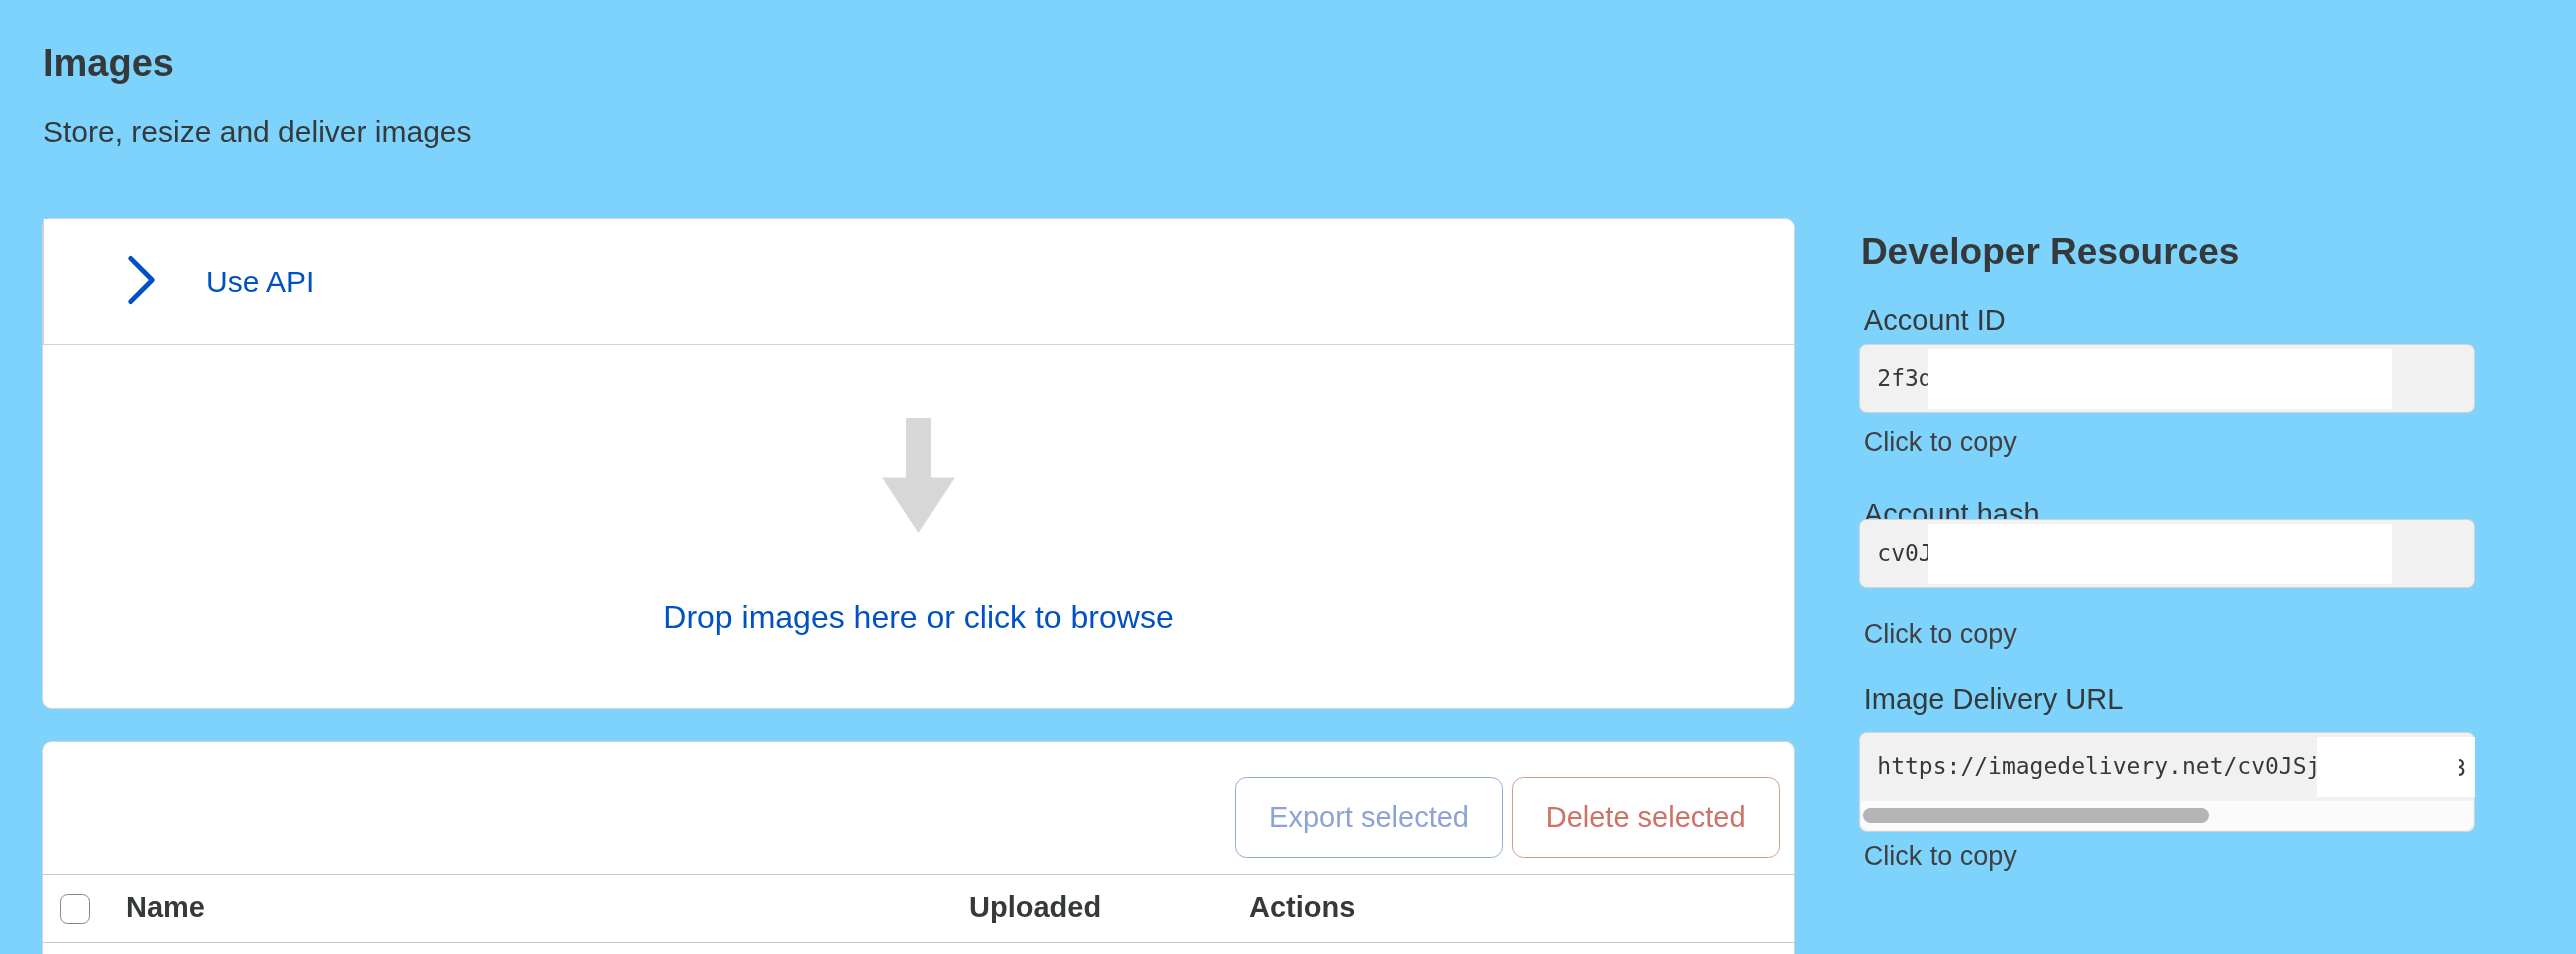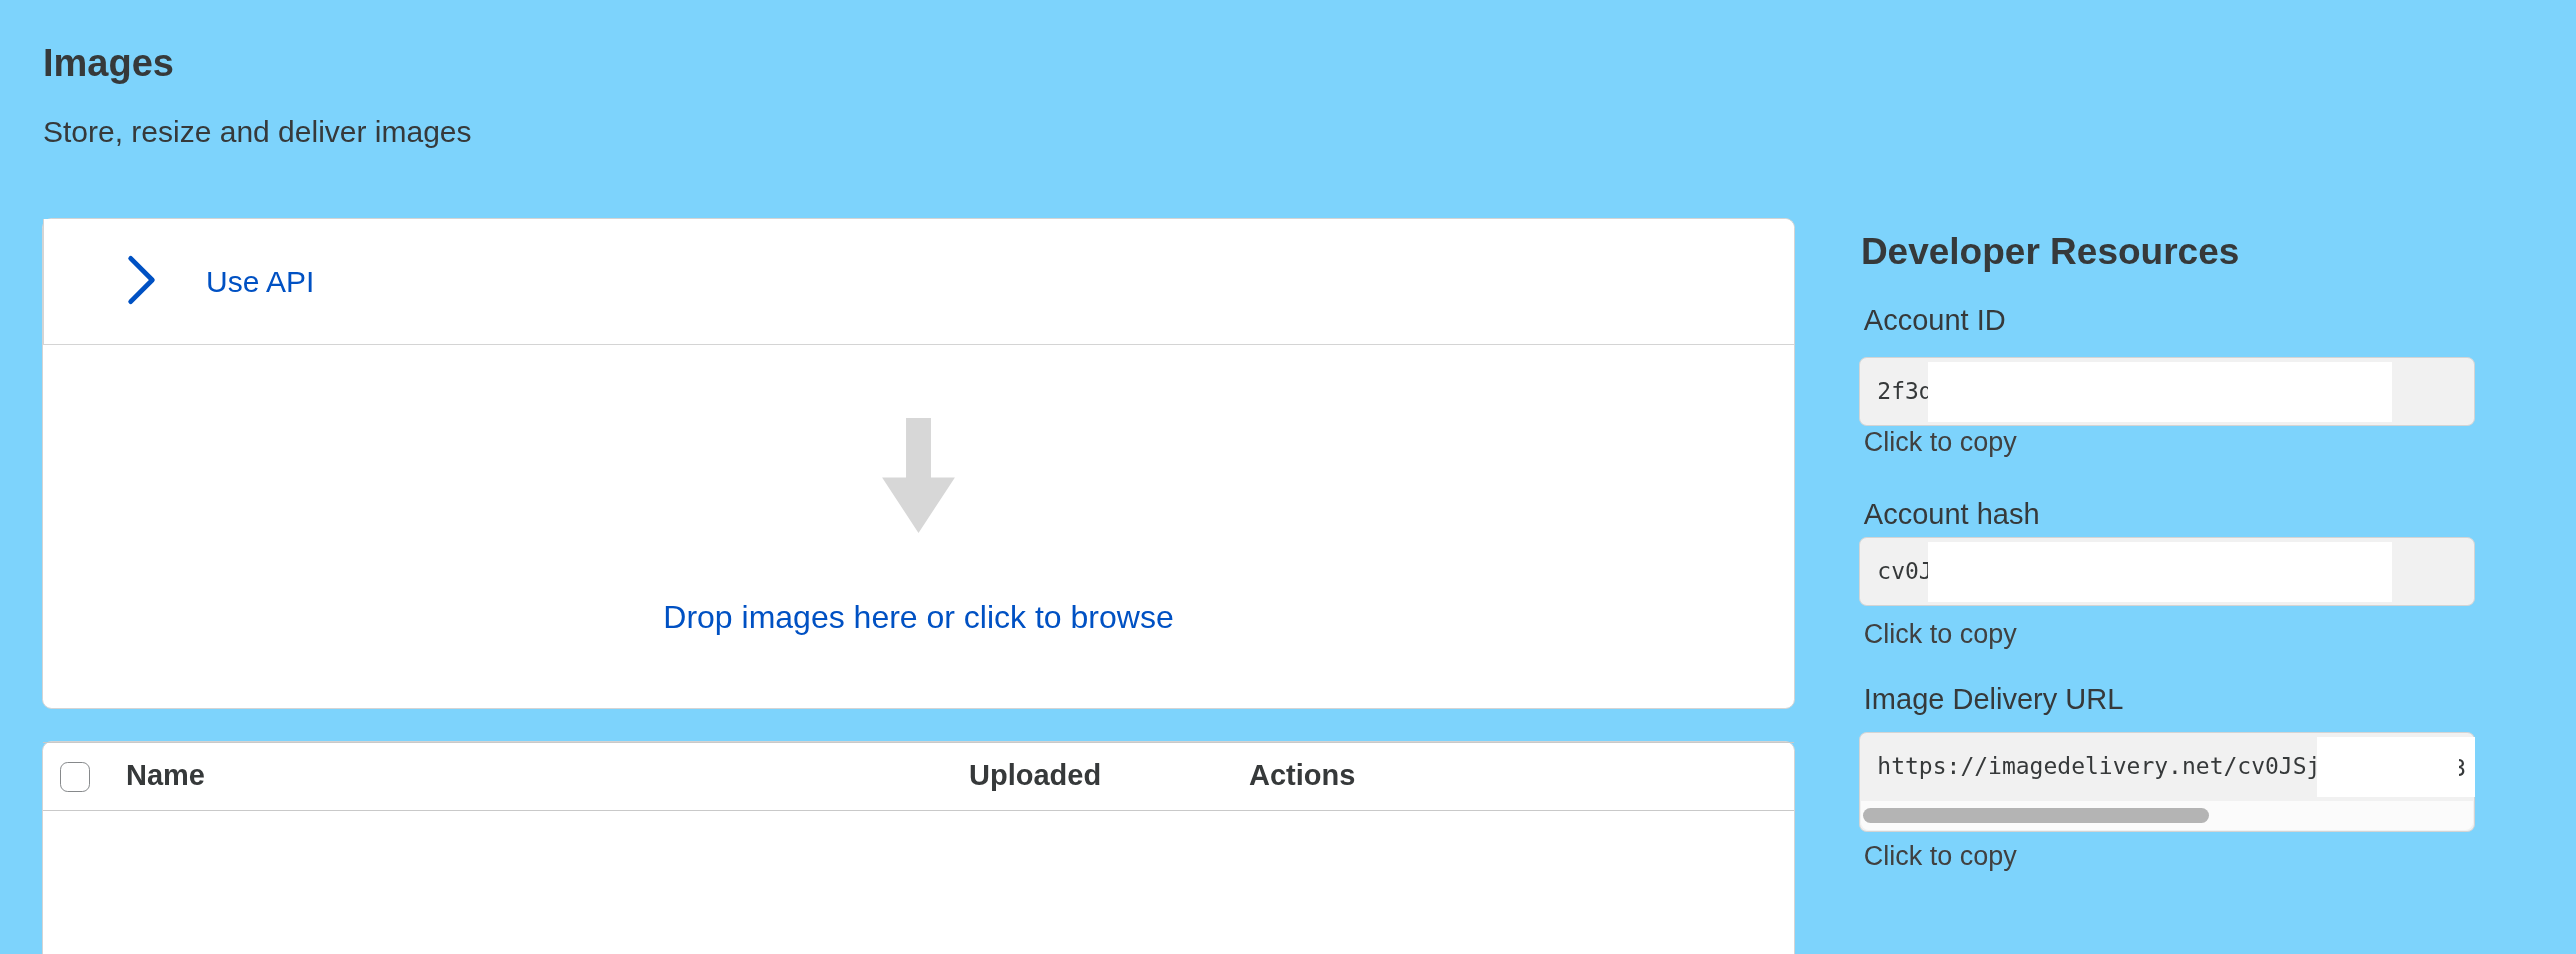--- a/index.html
+++ b/index.html
@@ -90,22 +90,22 @@
   .url-box .field-value{height:67px;line-height:67px;}
   .scroll-track{
     position:absolute;left:1px;right:1px;bottom:1px;height:29px;
     background:#fbfbfb;border-radius:0 0 7.7px 7.7px;z-index:4;
   }
   .scroll-thumb{
     position:absolute;left:1.9px;top:6.7px;width:346px;height:15.4px;
     background:#b4b4b4;border-radius:7.7px;cursor:pointer;
   }
   
-  .label-1{top:81px;} .box-1{top:134px;} .hint-1{top:204px;}
-  .label-2{top:275px;} .box-2{top:314px;} .hint-2{top:396px;}
+  .label-1{top:81px;} .box-1{top:121px;} .hint-1{top:204px;}
+  .label-2{top:275px;} .box-2{top:296px;} .hint-2{top:396px;}
   .label-3{top:460px;} .box-3{top:501px;} .hint-3{top:618px;}
 </style>
 </head>
 <body>
 
 <div class="canvas">
 
   <div class="page-title">Images</div>
   <div class="page-subtitle">Store, resize and deliver images</div>
 
@@ -124,20 +124,24 @@
       <span>
         <svg width="73" height="115" viewBox="0 0 76 120">
           <path d="M25 0 H51 V62 H76 L38 120 L0 62 H25 Z" fill="#d7d7d7"></path>
         </svg>
       </span>
       <span class="drop-text">Drop images here or click to browse</span>
     </div>
   </div>
 
   <div class="table-panel">
+    <div class="toolbar">
+      <button class="btn btn-export">Export selected</button>
+      <button class="btn btn-delete">Delete selected</button>
+    </div>
     <div class="table-header">
       <div class="checkbox"></div>
       <span class="col col-name">Name</span>
       <span class="col col-uploaded">Uploaded</span>
       <span class="col col-actions">Actions</span>
     </div>
   </div>
 
   <div class="dev-panel">
     <div class="dev-heading">Developer Resources</div>

